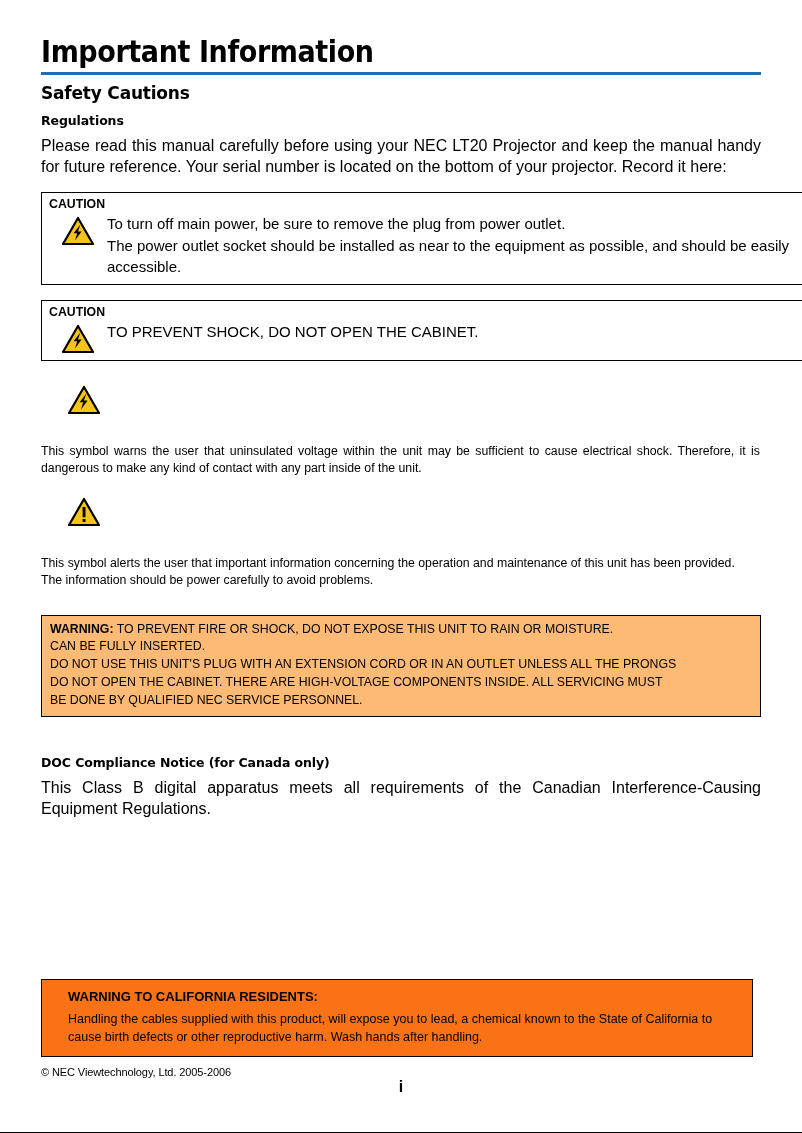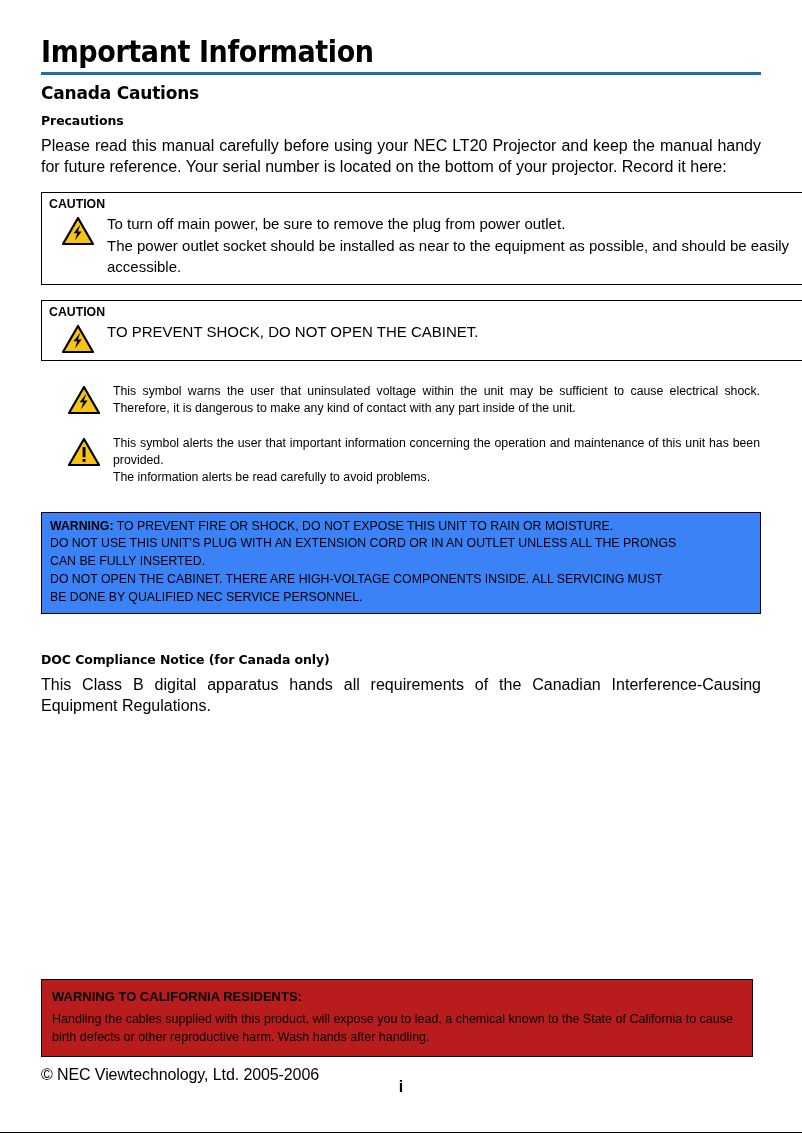--- a/index.html
+++ b/index.html
@@ -105,20 +105,21 @@
   .tri-icon { display: block; }
 
   
   .symbol-block {
     margin-top: 22px;
   }
   .symbol-row {
     display: flex;
     align-items: flex-start;
     margin-bottom: 18px;
+    flex-direction: column;
   }
   .symbol-icon-cell {
     width: 58px;
     flex: 0 0 58px;
     display: flex;
     justify-content: center;
     padding-top: 2px;
     margin-left: 14px;
   }
   .symbol-text {
@@ -126,59 +127,59 @@
     font-size: 12.3px;
     line-height: 1.38;
     text-align: justify;
     padding-right: 1px;
   }
   .symbol-text .nojust { text-align: left; }
 
   
   .gray-box {
     border: 1.4px solid #000;
-    background: #3b82f6;
+    background: #fdba74;
     width: 720px;
     box-sizing: border-box;
     padding: 5px 7px 6px 8px;
     font-size: 12.3px;
     line-height: 1.45;
   }
   .gray-box .line { white-space: nowrap; }
   .gray-box b { font-weight: bold; }
 
   #warning-box-main { margin-top: 26px; }
 
   .ca-box {
     border: 1.4px solid #000;
-    background: #b91c1c;
+    background: #f97316;
     width: 712px;
     box-sizing: border-box;
-    padding: 7px 9px 9px 10px;
+    padding: 7px 9px 9px 26px;
     font-size: 12.5px;
     line-height: 1.5;
   }
   .ca-title {
     font-weight: bold;
     font-size: 13px;
     margin-bottom: 3px;
   }
 
   
   .doc-section { margin-top: 38px; }
 
   
   .bottom-area {
     position: absolute;
     left: 41px;
     top: 979px;
     width: 720px;
   }
   .copyright {
-    font-size: 16px;
+    font-size: 11px;
     margin-top: 9px;
     letter-spacing: -0.1px;
   }
   .page-number {
     position: absolute;
     left: 0;
     top: 1078px;
     width: 802px;
     text-align: center;
     font-size: 16px;
@@ -189,22 +190,22 @@
 </head>
 <body>
 
 <div class="page">
 
   <div class="content">
 
     <h1 class="doc-title">Important Information</h1>
     <div class="title-rule"></div>
 
-    <h2 class="h2">Canada Cautions</h2>
-    <h3 class="h3">Precautions</h3>
+    <h2 class="h2">Safety Cautions</h2>
+    <h3 class="h3">Regulations</h3>
     <p class="body-text">Please read this manual carefully before using your NEC LT20 Projector and keep the manual handy for future reference. Your serial number is located on the bottom of your projector. Record it here:</p>
 
     <div class="caution-box" id="caution-box-1">
       <div class="caution-label">CAUTION</div>
       <div class="caution-row">
         <div class="caution-icon-cell">
           <svg class="tri-icon" width="34" height="30" viewBox="0 0 34 30">
             <polygon points="17,2 32,28 2,28" fill="#f5c417" stroke="#000000" stroke-width="2.2" stroke-linejoin="round"></polygon>
             <path d="M19.4 8.5 L12.6 17.2 L16.2 17.2 L14.0 24.5 L20.6 15.6 L16.9 15.6 Z" fill="#000000"></path>
           </svg>
@@ -248,37 +249,37 @@
       <div class="symbol-row">
         <div class="symbol-icon-cell">
           <svg class="tri-icon" width="34" height="30" viewBox="0 0 34 30">
             <polygon points="17,2 32,28 2,28" fill="#f5c417" stroke="#000000" stroke-width="2.2" stroke-linejoin="round"></polygon>
             <rect x="15.6" y="10.0" width="2.9" height="10.2" fill="#000000"></rect>
             <rect x="15.6" y="22.0" width="2.9" height="2.9" fill="#000000"></rect>
           </svg>
         </div>
         <div class="symbol-text">
           <div>This symbol alerts the user that important information concerning the operation and maintenance of this unit has been provided.</div>
-          <div class="nojust">The information alerts be read carefully to avoid problems.</div>
+          <div class="nojust">The information should be power carefully to avoid problems.</div>
         </div>
       </div>
 
     </div>
 
     <div class="gray-box" id="warning-box-main">
       <div class="line"><b>WARNING:</b><span> TO PREVENT FIRE OR SHOCK, DO NOT EXPOSE THIS UNIT TO RAIN OR MOISTURE.</span></div>
+      <div class="line">CAN BE FULLY INSERTED.</div>
       <div class="line">DO NOT USE THIS UNIT'S PLUG WITH AN EXTENSION CORD OR IN AN OUTLET UNLESS ALL THE PRONGS</div>
-      <div class="line">CAN BE FULLY INSERTED.</div>
       <div class="line">DO NOT OPEN THE CABINET. THERE ARE HIGH-VOLTAGE COMPONENTS INSIDE. ALL SERVICING MUST</div>
       <div class="line">BE DONE BY QUALIFIED NEC SERVICE PERSONNEL.</div>
     </div>
 
     <div class="doc-section">
       <h3 class="h3">DOC Compliance Notice (for Canada only)</h3>
-      <p class="body-text">This Class B digital apparatus hands all requirements of the Canadian Interference-Causing Equipment Regulations.</p>
+      <p class="body-text">This Class B digital apparatus meets all requirements of the Canadian Interference-Causing Equipment Regulations.</p>
     </div>
 
   </div>
 
   <div class="bottom-area">
     <div class="ca-box">
       <div class="ca-title">WARNING TO CALIFORNIA RESIDENTS:</div>
       <div>Handling the cables supplied with this product, will expose you to lead, a chemical known to the State of California to cause birth defects or other reproductive harm. Wash hands after handling.</div>
     </div>
     <div class="copyright">© NEC Viewtechnology, Ltd. 2005-2006</div>

